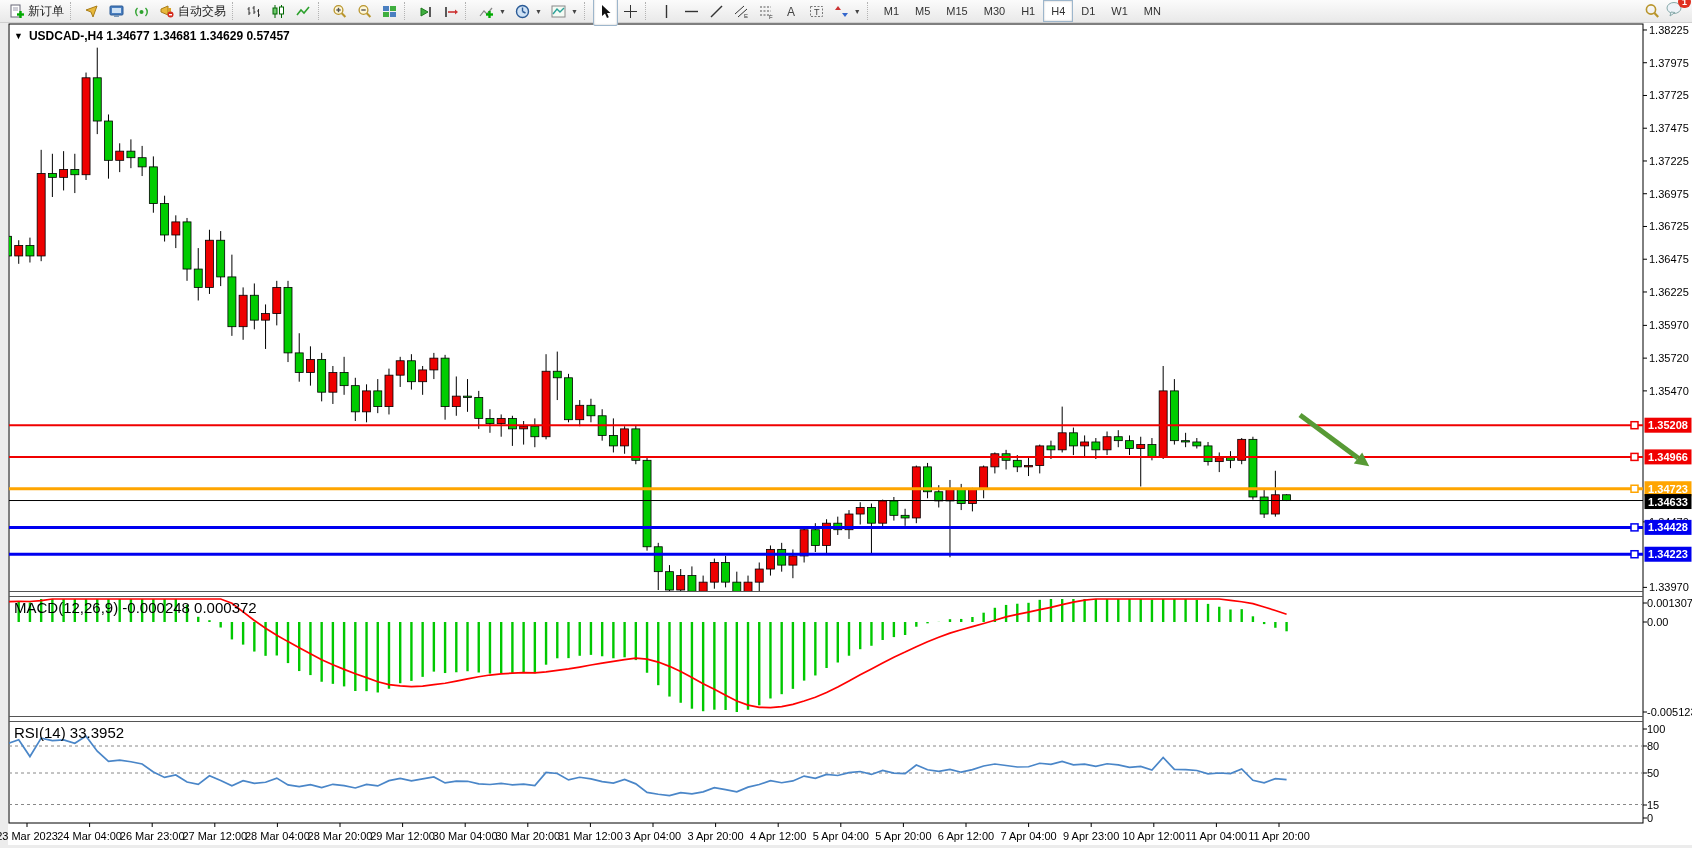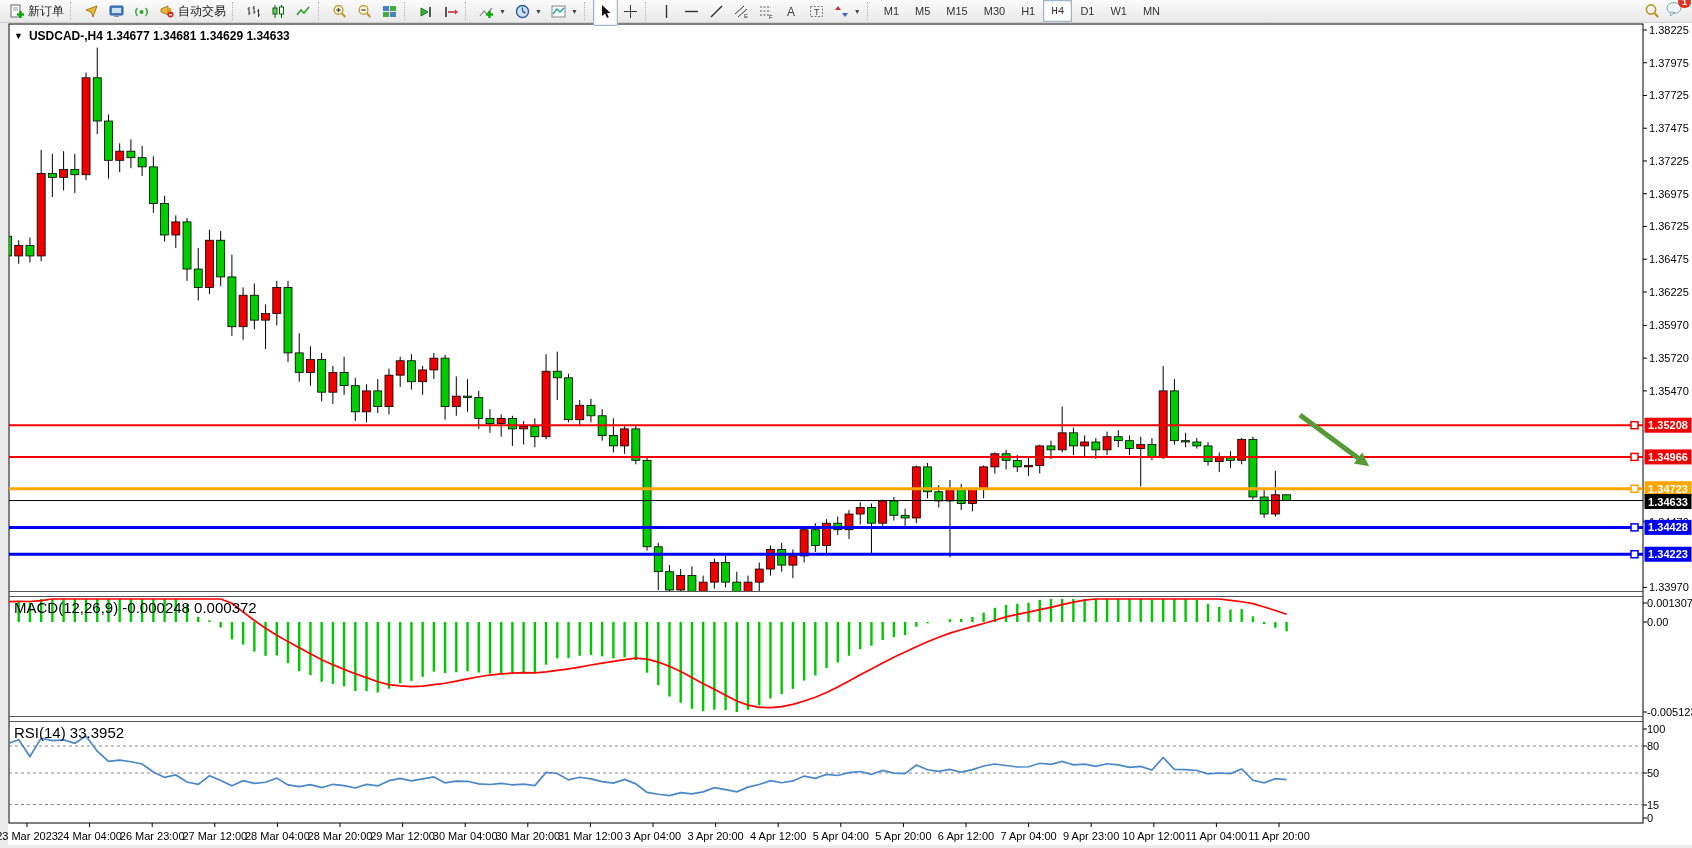--- a/index.html
+++ b/index.html
@@ -11,21 +11,21 @@
     display:flex;align-items:center;padding:0 4px;box-sizing:border-box;}
   .tb-btn{height:20px;display:flex;align-items:center;gap:3px;padding:4px 3px;
     border:1px solid transparent;border-radius:2px;font-size:12px;color:#222;cursor:default;}
   .tb-btn.pressed{background:#fff;border:1px solid #9db6cc;box-shadow:inset 0 0 2px #bbb;}
   .tb-sep{width:4px;height:18px;border-left:1px dotted #b3b3b3;margin:0 4px 0 2px;}
   .icon{width:17px;height:17px;display:flex;align-items:center;justify-content:center;}
   .icon svg{display:block;}
   .caret{font-size:7px;color:#444;margin-left:1px;}
   .tf-btn{font-size:11px;color:#333;padding:1px 7px;height:18px;display:flex;align-items:center;
     border:1px solid transparent;}
-  .tf-btn.active{background:#fff;border:1px solid #9db6cc;box-shadow:inset 0 0 2px #bbb;font-family:Liberation Mono, monospace;}
+  .tf-btn.active{background:#fff;border:1px solid #9db6cc;box-shadow:inset 0 0 2px #bbb;}
   #tb-right{margin-left:auto;display:flex;align-items:center;gap:6px;padding-right:4px;}
   #chat-wrap{position:relative;}
   #chat-badge{position:absolute;top:-5px;right:-7px;background:#e03020;color:#fff;
     border-radius:8px;font-size:9px;font-weight:bold;padding:1px 4px;line-height:10px;}
   
   #chart-svg{position:absolute;top:0;left:0;z-index:1;}
   #chart-title{position:absolute;top:29px;left:14px;z-index:5;font-size:12px;font-weight:bold;
     color:#000;display:flex;align-items:center;gap:6px;}
   #title-caret{font-size:9px;}
   .pane-label{position:absolute;z-index:5;font-size:15px;color:#000;left:14px;}
@@ -809,16 +809,16 @@
       <text x="1279" y="840" font-size="11" fill="#000" text-anchor="middle" font-family="Liberation Sans,sans-serif">11 Apr 20:00</text>
     </g>
     <g>
       <line x1="1300" y1="415" x2="1358" y2="458" stroke="#579a35" stroke-width="5"></line>
       <polygon points="1369.2463648026257,466.337822181257 1353.8310889093716,463.6231824013129 1362.1689110906284,452.3768175986871" fill="#579a35"></polygon>
     </g>
   </svg>
 
 <div id="chart-title">
   <span id="title-caret">▼</span>
-  <span>USDCAD-,H4  1.34677 1.34681 1.34629 1.34633</span>
+  <span>USDCAD-,H4  1.34677 1.34681 1.34629 0.57457</span>
 </div>
 <div class="pane-label" id="macd-label">MACD(12,26,9) -0.000248 0.000372</div>
 <div class="pane-label" id="rsi-label">RSI(14) 33.3952</div>
 
 </body></html>

